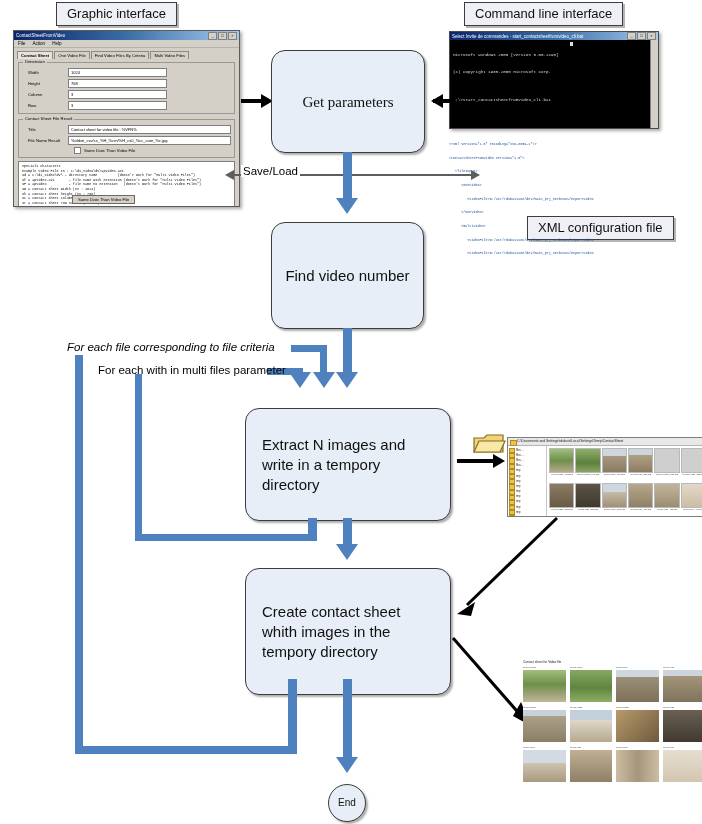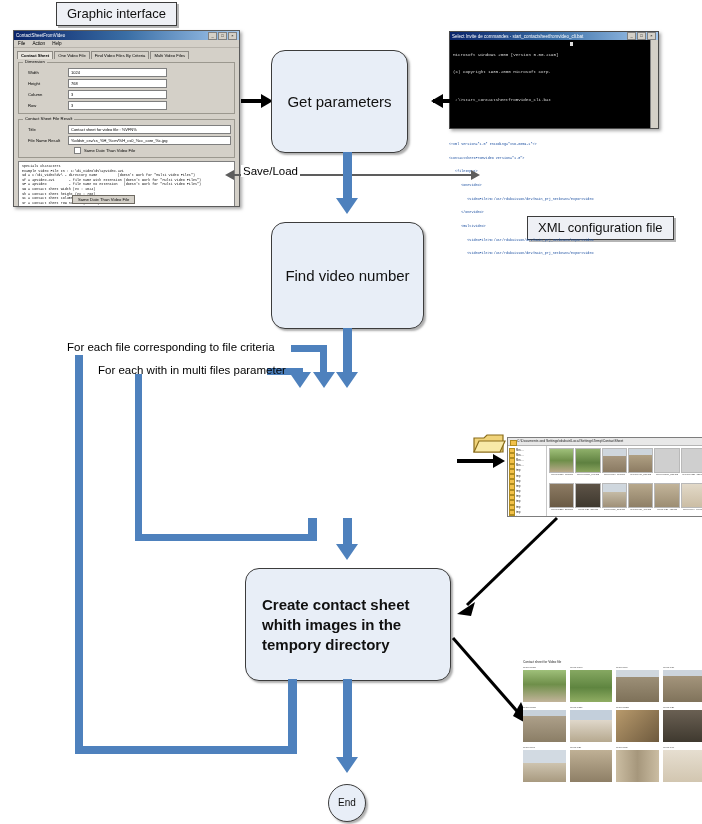--- a/index.html
+++ b/index.html
@@ -241,38 +241,38 @@
     box-shadow: 2px 2px 2px rgba(120,120,120,.6);
     color: #111;
     font-size: 15px;
     line-height: 20px;
     display: flex;
     align-items: center;
     box-sizing: border-box;
   }
   #node-get-parameters {
     left: 266px; top: 50px;
-    width: 137px; height: 103px;
+    width: 154px; height: 103px;
     justify-content: center;
+    font-family: Liberation Serif, serif;
   }
   #node-find-video {
     left: 266px; top: 222px;
     width: 153px; height: 107px;
     justify-content: center;
   }
   #node-extract {
     left: 240px; top: 408px;
     width: 206px; height: 113px;
     padding: 0 16px;
   }
   #node-create-sheet {
     left: 240px; top: 568px;
-    width: 206px; height: 113px;
+    width: 206px; height: 127px;
     padding: 0 16px;
-    font-weight: bold;
   }
   #node-end {
     left: 323px; top: 784px;
     width: 38px; height: 38px;
     border-radius: 50%;
     justify-content: center;
     font-size: 10px;
   }
 
   
@@ -325,21 +325,21 @@
     background: #5d5d5d;
   }
 
   .flow-label {
     position: absolute;
     font-size: 11.5px;
     color: #000;
     white-space: nowrap;
   }
   #label-save-load { left: 236px; top: 165px; background: #fff; padding: 0 2px; }
-  #label-criteria  { left: 62px;  top: 341px; }
+  #label-criteria  { left: 62px;  top: 341px; font-style: italic; }
   #label-multi     { left: 93px;  top: 364px; }
 
   
   #explorer-window {
     position: absolute;
     left: 502px; top: 437px;
     width: 200px; height: 78px;
     background: #fff;
     border: 1px solid #7d7d7d;
     overflow: hidden;
@@ -447,20 +447,21 @@
     width: 100%;
     box-sizing: border-box;
   }
 </style>
 </head>
 <body>
 
 <div class="stage">
 
   <div class="plaque" id="plaque-gui">Graphic interface</div>
+  <div class="plaque" id="plaque-cli">Command line interface</div>
   <div class="plaque" id="plaque-xml">XML configuration file</div>
 
   <div class="win" id="gui-window">
     <div class="win-title">
       <span class="tt">ContactSheetFromVideo</span>
       <span class="tbtns">
         <span class="tbtn">_</span>
         <span class="tbtn">□</span>
         <span class="tbtn">×</span>
       </span>
@@ -605,20 +606,23 @@
   <div class="blue" style="left:286px; top:345px; width:36px; height:7px;"></div>
   <div class="blue" style="left:315px; top:345px; width:7px; height:32px;"></div>
   <div class="blue-head" style="left:308px; top:372px;"></div>
   <div class="flow-label" id="label-criteria">For each file corresponding to file criteria</div>
 
   <div class="blue" style="left:262px; top:368px; width:36px; height:7px;"></div>
   <div class="blue" style="left:291px; top:368px; width:7px; height:9px;"></div>
   <div class="blue-head" style="left:284px; top:372px;"></div>
   <div class="flow-label" id="label-multi">For each with in multi files parameter</div>
 
+  <div class="node" id="node-extract">
+    <span>Extract N images and write in a tempory directory</span>
+  </div>
 
   <div class="blue" style="left:303px; top:518px; width:9px; height:23px;"></div>
   <div class="blue" style="left:130px; top:534px; width:182px; height:7px;"></div>
   <div class="blue" style="left:130px; top:374px; width:7px; height:166px;"></div>
 
   <div class="blue" style="left:338px; top:518px; width:9px; height:32px;"></div>
   <div class="blue-head" style="left:331px; top:544px;"></div>
 
   <div class="node" id="node-create-sheet">
     <span>Create contact sheet whith images in the tempory directory</span>

